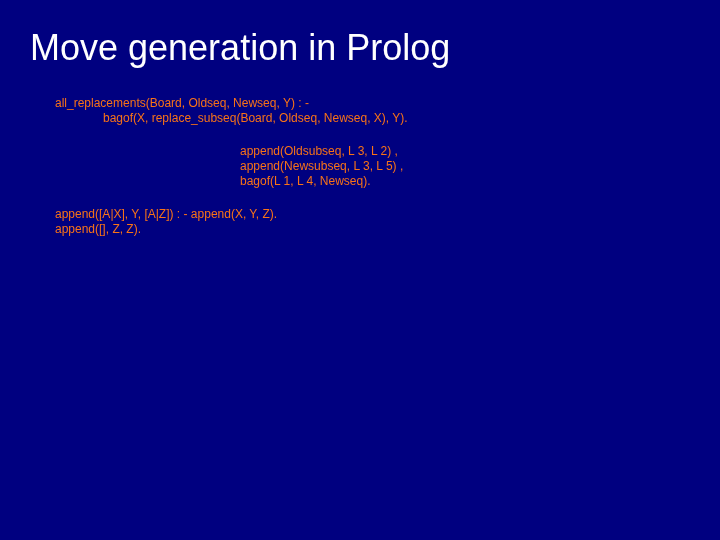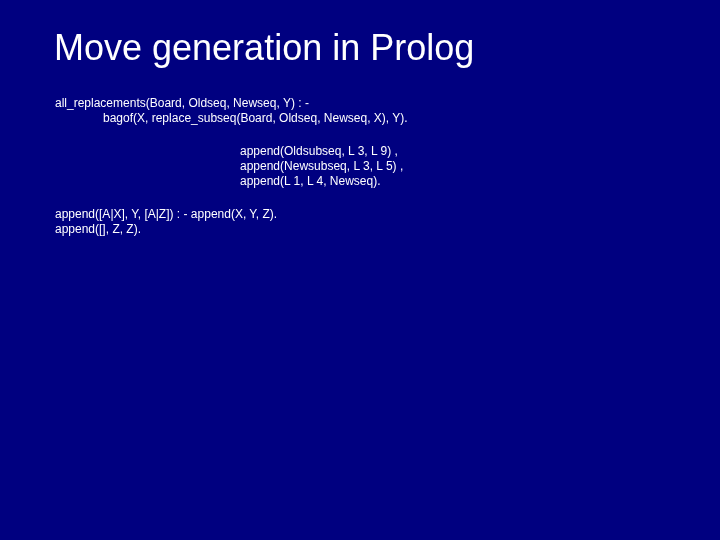--- a/index.html
+++ b/index.html
@@ -18,27 +18,26 @@
     height: 540px;
     padding: 0;
   }
   .title {
     font-size: 36px;
     font-weight: 400;
     color: #ffffff;
     padding: 28px 0 0 30px;
     letter-spacing: 0;
     line-height: 1.1;
-    margin-left: 24px;
   }
   .body {
     padding: 28px 0 0 55px;
     font-size: 12px;
     line-height: 1.25;
-    color: #ffffff;
+    color: #f97316;
   }
   .clause {
     margin-bottom: 18px;
   }
   .indent {
     padding-left: 48px;
   }
   .indent2 {
     padding-left: 185px;
   }
@@ -52,23 +51,23 @@
 
   <div class="body">
 
     <div class="clause">
       <div>all_replacements(Board, Oldseq, Newseq, Y) : -</div>
       <div class="indent">bagof(X, replace_subseq(Board, Oldseq, Newseq, X), Y).</div>
     </div>
 
 
     <div class="clause">
-      <div class="indent2">append(Oldsubseq, L 3, L 9) ,</div>
+      <div class="indent2">append(Oldsubseq, L 3, L 2) ,</div>
       <div class="indent2">append(Newsubseq, L 3, L 5) ,</div>
-      <div class="indent2">append(L 1, L 4, Newseq).</div>
+      <div class="indent2">bagof(L 1, L 4, Newseq).</div>
     </div>
 
     <div class="clause">
       <div>append([A|X], Y, [A|Z]) : - append(X, Y, Z).</div>
       <div>append([], Z, Z).</div>
     </div>
 
   </div>
 </div>
 

